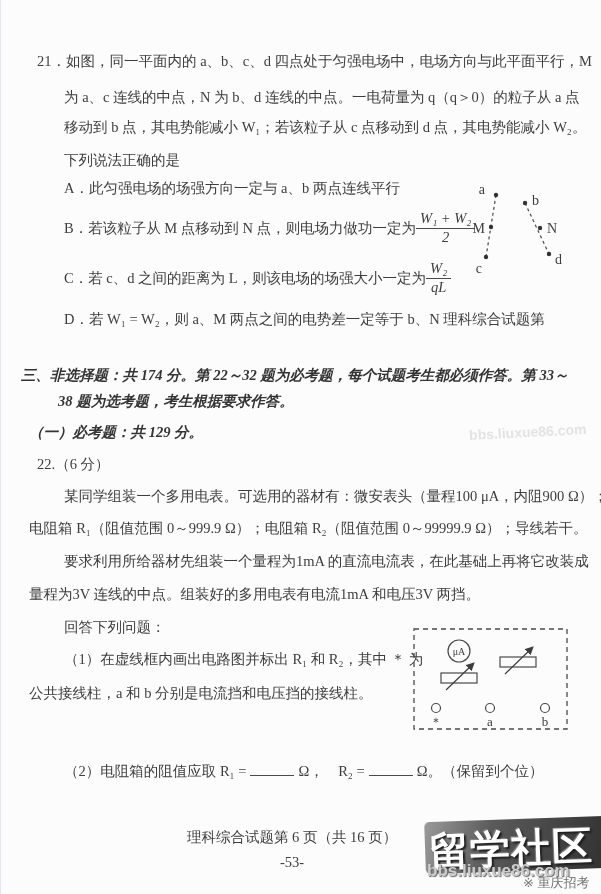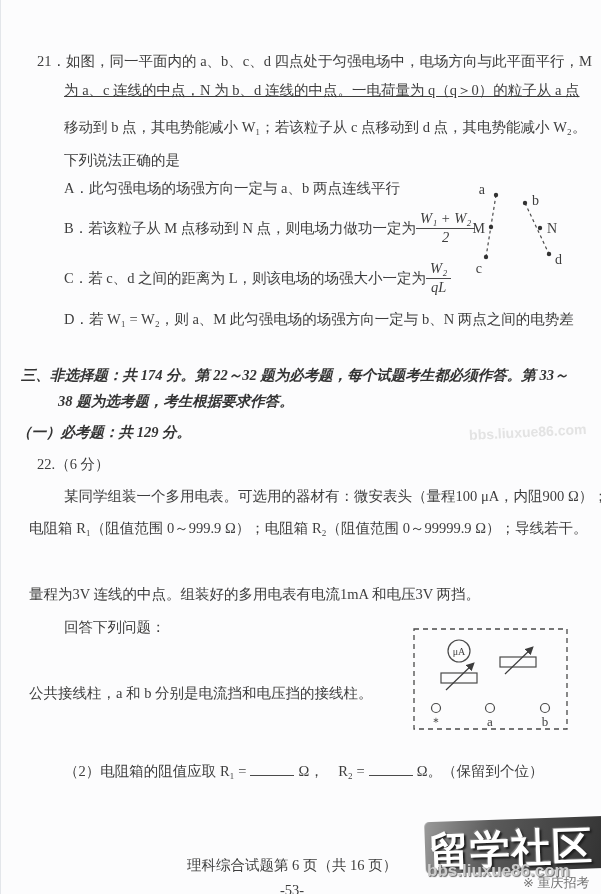--- a/index.html
+++ b/index.html
@@ -14,21 +14,21 @@
     font-size:14.5px;
     border-left:1px solid #e3e6ea;
   }
   .line{position:absolute;white-space:nowrap;line-height:1.25;}
   .bold{font-weight:bold;color:#343434;font-style:italic;}
   .opt-row{position:absolute;white-space:nowrap;display:flex;align-items:center;}
   .frac{display:inline-block;text-align:center;font-style:italic;margin-left:0;vertical-align:middle;line-height:1.1;}
   .frac .num{display:block;border-bottom:1px solid #4a4a4a;padding:0 4px 1px 4px;}
   .frac .den{display:block;padding-top:1px;}
   .blank{display:inline-block;width:44px;border-bottom:1px solid #4a4a4a;height:15px;margin:0 4px;}
-  .centered{position:absolute;left:0;width:582px;text-align:center;white-space:nowrap;margin-top:28px;}
+  .centered{position:absolute;left:0;width:582px;text-align:center;white-space:nowrap;}
   svg text{font-family:"Liberation Serif","DejaVu Serif",serif;fill:#3d3d3d;}
   
   .wm{position:absolute;top:819px;left:424px;width:190px;height:66px;}
   .wm-blob{
     position:absolute;left:0;top:0;width:185px;height:52px;
     background:linear-gradient(105deg,#9a9a9a 0%,#5a5a5a 35%,#303030 100%);
     transform:rotate(-2deg);
     border-radius:5px;
     filter:blur(0.4px);
   }
@@ -58,21 +58,21 @@
   }
 </style>
 </head>
 <body>
 
 <div class="page">
 
   <div class="wm-faint">bbs.liuxue86.com</div>
 
   <div class="line" style="top:52px;left:36px;">21．如图，同一平面内的 a、b、c、d 四点处于匀强电场中，电场方向与此平面平行，M</div>
-  <div class="line" style="top:81px;left:63px;text-decoration:underline;">为 a、c 连线的中点，N 为 b、d 连线的中点。一电荷量为 q（q＞0）的粒子从 a 点</div>
+  <div class="line" style="top:88px;left:63px;">为 a、c 连线的中点，N 为 b、d 连线的中点。一电荷量为 q（q＞0）的粒子从 a 点</div>
   <div class="line" style="top:118px;left:63px;">移动到 b 点，其电势能减小 W₁；若该粒子从 c 点移动到 d 点，其电势能减小 W₂。</div>
   <div class="line" style="top:151px;left:63px;">下列说法正确的是</div>
 
   <div class="opt-row" style="top:179px;left:63px;">
     <span>A．</span>
     <span>此匀强电场的场强方向一定与 a、b 两点连线平行</span>
   </div>
 
   <div class="opt-row" style="top:208px;left:63px;height:40px;">
     <span>B．</span>
@@ -87,21 +87,21 @@
     <span>C．</span>
     <span>若 c、d 之间的距离为 L，则该电场的场强大小一定为</span>
     <span class="frac">
       <span class="num">W₂</span>
       <span class="den">qL</span>
     </span>
   </div>
 
   <div class="opt-row" style="top:310px;left:63px;">
     <span>D．</span>
-    <span>若 W₁ = W₂，则 a、M 此匀强电场的场强方向一定与 b、N 两点之间的电势差</span>
+    <span>若 W₁ = W₂，则 a、M 两点之间的电势差一定等于 b、N 理科综合试题第</span>
   </div>
 
   <svg style="position:absolute;left:462px;top:180px;" width="112" height="98" viewBox="0 0 112 98">
     <line x1="33" y1="15" x2="23" y2="77" stroke="#4a4a4a" stroke-width="1.2" stroke-dasharray="3 3"></line>
     <line x1="62" y1="23" x2="86" y2="74" stroke="#4a4a4a" stroke-width="1.2" stroke-dasharray="3 3"></line>
     <circle cx="33" cy="15" r="2.2" fill="#333"></circle>
     <circle cx="62" cy="23" r="2.2" fill="#333"></circle>
     <circle cx="28" cy="47" r="2.2" fill="#333"></circle>
     <circle cx="77" cy="48" r="2.2" fill="#333"></circle>
     <circle cx="23" cy="77" r="2.2" fill="#333"></circle>
@@ -109,27 +109,29 @@
     <text x="22" y="14" font-size="14" text-anchor="end">a</text>
     <text x="69" y="25" font-size="14">b</text>
     <text x="22" y="53" font-size="14" text-anchor="end">M</text>
     <text x="84" y="53" font-size="14">N</text>
     <text x="19" y="93" font-size="14" text-anchor="end">c</text>
     <text x="92" y="84" font-size="14">d</text>
   </svg>
 
   <div class="line bold" style="top:366px;left:20px;">三、非选择题：共 174 分。第 22～32 题为必考题，每个试题考生都必须作答。第 33～</div>
   <div class="line bold" style="top:392px;left:57px;">38 题为选考题，考生根据要求作答。</div>
-  <div class="line bold" style="top:423px;left:16px;">（一）必考题：共 129 分。</div>
+  <div class="line bold" style="top:423px;left:28px;">（一）必考题：共 129 分。</div>
 
   <div class="line" style="top:455px;left:36px;">22.（6 分）</div>
   <div class="line" style="top:487px;left:63px;">某同学组装一个多用电表。可选用的器材有：微安表头（量程100 μA，内阻900 Ω）；</div>
   <div class="line" style="top:519px;left:28px;">电阻箱 R₁（阻值范围 0～999.9 Ω）；电阻箱 R₂（阻值范围 0～99999.9 Ω）；导线若干。</div>
+  <div class="line" style="top:552px;left:63px;">要求利用所给器材先组装一个量程为1mA 的直流电流表，在此基础上再将它改装成</div>
   <div class="line" style="top:585px;left:28px;">量程为3V 连线的中点。组装好的多用电表有电流1mA 和电压3V 两挡。</div>
   <div class="line" style="top:618px;left:63px;">回答下列问题：</div>
+  <div class="line" style="top:650px;left:63px;">（1）在虚线框内画出电路图并标出 R₁ 和 R₂，其中 ＊ 为</div>
   <div class="line" style="top:684px;left:28px;">公共接线柱，a 和 b 分别是电流挡和电压挡的接线柱。</div>
 
   <svg style="position:absolute;left:410px;top:626px;" width="162" height="110" viewBox="0 0 162 110">
     <defs>
       <marker id="arr" markerWidth="7" markerHeight="7" refX="5" refY="3.5" orient="auto">
         <polygon points="0 0, 7 3.5, 0 7" fill="#3d3d3d"></polygon>
       </marker>
     </defs>
     <rect x="3" y="3" width="153" height="100" fill="none" stroke="#4a4a4a" stroke-width="1.3" stroke-dasharray="5 4"></rect>
     <circle cx="48" cy="25" r="11" fill="none" stroke="#4a4a4a" stroke-width="1.2"></circle>

